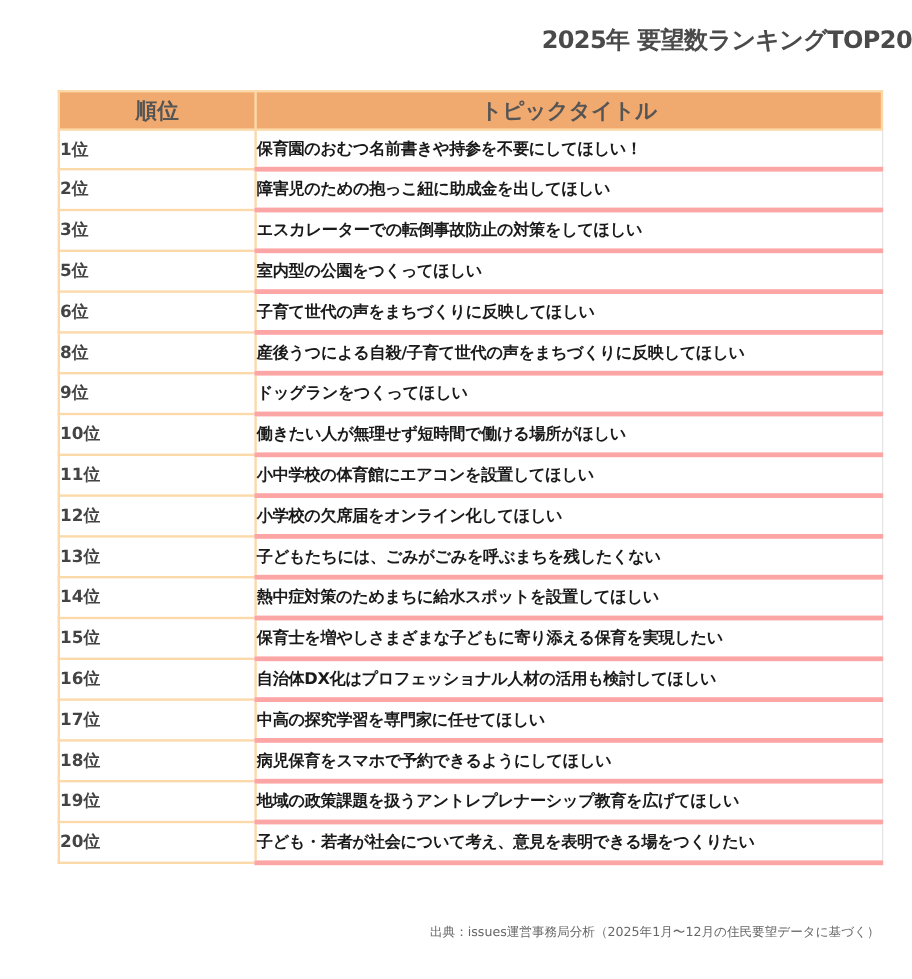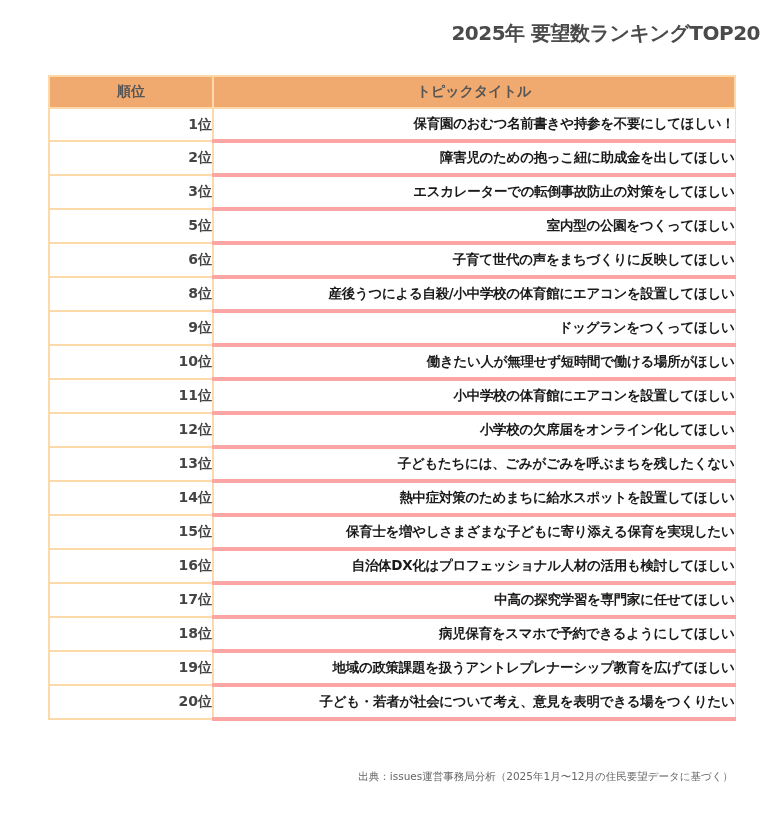--- a/index.html
+++ b/index.html
@@ -12,25 +12,25 @@
       text-align: right; font-size: 20px; font-weight: bold; color: #4a4a4a;
       letter-spacing: -0.5px;
     }
     table.ranking {
       position: absolute; left: 48px; top: 75px; width: 686px;
       border-collapse: collapse; table-layout: fixed;
     }
     table.ranking col.c-rank { width: 164px; }
     table.ranking col.c-topic { width: 522px; }
     table.ranking th {
-      background: #F0A96E; color: #555555; font-size: 14px; font-weight: bold;
+      background: #F0A96E; color: #555555; font-size: 18px; font-weight: bold;
       height: 30px; border: 2px solid #FCD9A9; text-align: center; padding: 0;
     }
     table.ranking td {
-      height: 30px; padding: 0; text-align: right; font-weight: bold;
+      height: 30px; padding: 0; text-align: left; font-weight: bold;
       font-size: 13.5px; white-space: nowrap;
     }
     table.ranking td.rank {
       color: #444444; border: 2px solid #FCD9A9; font-size: 14px;
     }
     table.ranking td.topic {
       color: #1a1a1a; border-top: 1px solid #e3e3e3; border-bottom: 4px solid #fca5a5;
       border-right: 1px solid #e3e3e3; letter-spacing: -0.3px;
     }
     .source {
@@ -70,21 +70,21 @@
       <tr>
         <td class="rank">5位</td>
         <td class="topic">室内型の公園をつくってほしい</td>
       </tr>
       <tr>
         <td class="rank">6位</td>
         <td class="topic">子育て世代の声をまちづくりに反映してほしい</td>
       </tr>
       <tr>
         <td class="rank">8位</td>
-        <td class="topic">産後うつによる自殺/小中学校の体育館にエアコンを設置してほしい</td>
+        <td class="topic">産後うつによる自殺/子育て世代の声をまちづくりに反映してほしい</td>
       </tr>
       <tr>
         <td class="rank">9位</td>
         <td class="topic">ドッグランをつくってほしい</td>
       </tr>
       <tr>
         <td class="rank">10位</td>
         <td class="topic">働きたい人が無理せず短時間で働ける場所がほしい</td>
       </tr>
       <tr>

